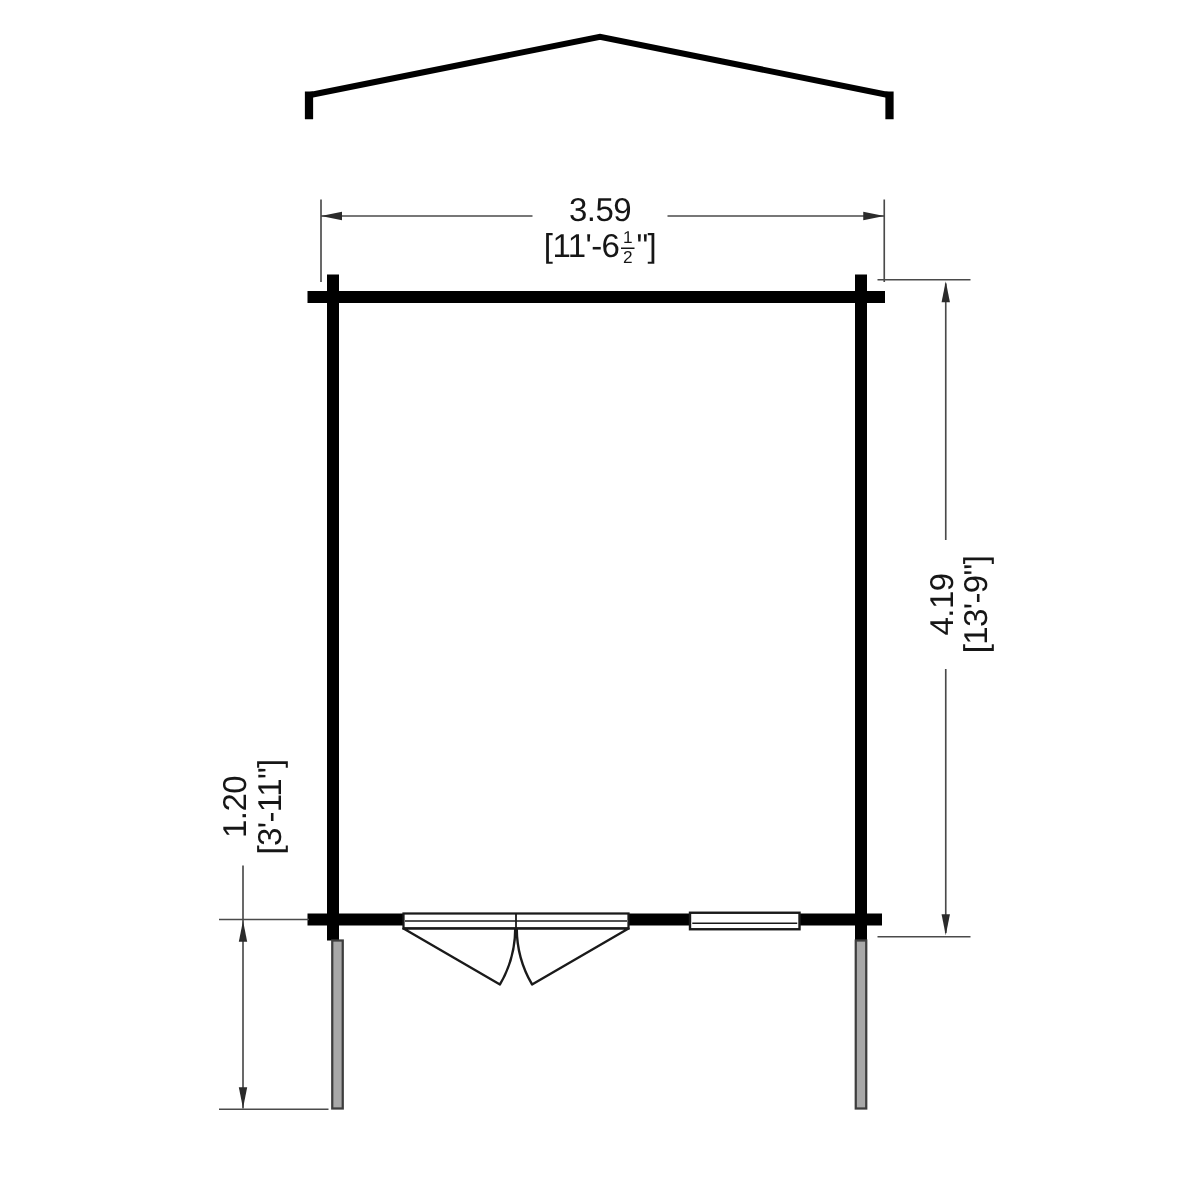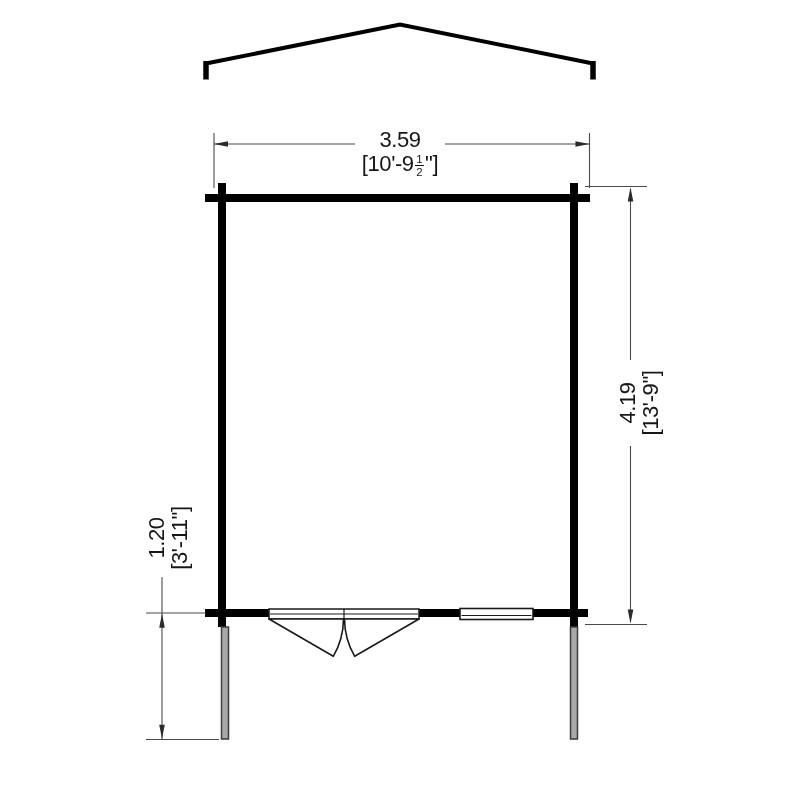--- a/index.html
+++ b/index.html
@@ -76,21 +76,21 @@
       <line x1="146" y1="739.5" x2="219" y2="739.5"></line>
       <line x1="162" y1="577" x2="162" y2="739"></line>
       <polygon points="162,613.8 159.2,627.8 164.8,627.8" fill="#2b2b2b" stroke="none"></polygon>
       <polygon points="162,738.8 159.2,724.8 164.8,724.8" fill="#2b2b2b" stroke="none"></polygon>
     </g>
   </svg>
 
   <div class="dim-label top-label">
     <div class="dim-line">3.59</div>
     <div class="imperial-row">
-      <span>[10'-9</span>
+      <span>[11'-6</span>
         <span class="frac">
           <span class="num">1</span>
           <span class="den">2</span>
         </span>
         <span>"]</span>
     </div>
   </div>
 
   <div class="dim-label right-label">
     <div class="dim-line">4.19</div>

